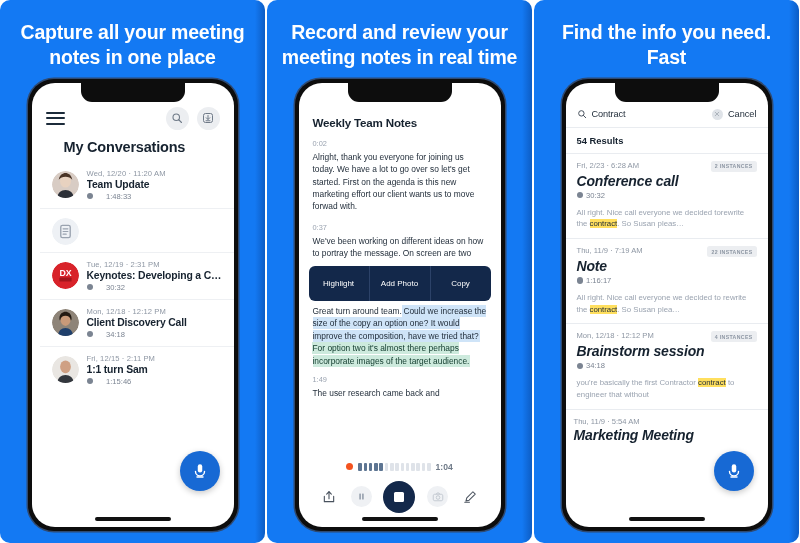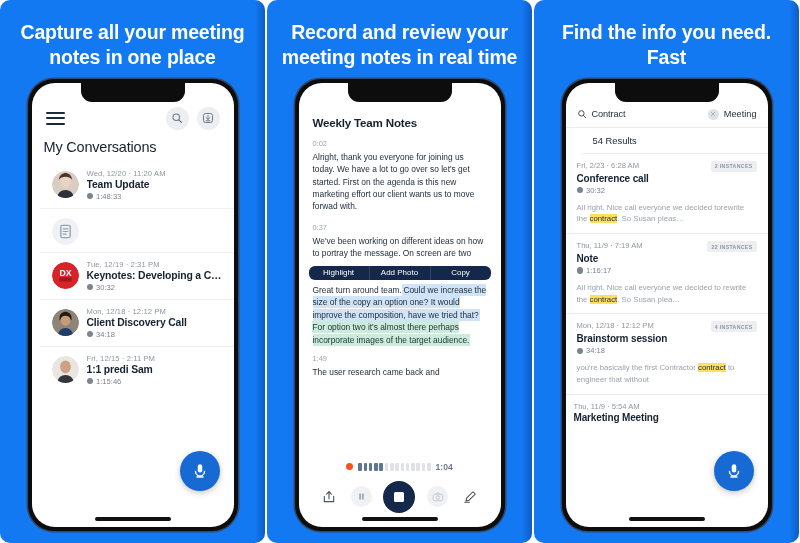--- a/index.html
+++ b/index.html
@@ -58,54 +58,54 @@
   
   .p1-top { display:flex; align-items:center; justify-content:space-between; padding:24px 14px 0 14px; }
   .hamburger { width:19px; }
   .hamburger span { display:block; height:2px; background:#1c2b3a; margin-bottom:3.5px; border-radius:2px;}
   .hamburger span:last-child{margin-bottom:0;}
   .circ-btn{
     width:23px; height:23px; border-radius:50%; background:#eceef1;
     display:flex; align-items:center; justify-content:center; margin-left:8px;
   }
   .hdr-icons{display:flex;align-items:center;}
-  .p1-title{ font-size:14.5px; font-weight:400; color:#16222f; padding:9px 14px 7px 12px; letter-spacing:-0.2px;}
+  .p1-title{ font-size:14.5px; font-weight:700; color:#16222f; padding:9px 14px 7px 32px; letter-spacing:-0.2px;}
   .conv-list{ padding:0 0 0 8px; }
   .conv{
     display:flex; align-items:flex-start; gap:8px;
     padding:7px 12px 7px 12px;
     border-bottom:1px solid #eef0f3;
   }
   .conv:last-child{border-bottom:none;}
   .av{ width:27px; height:27px; border-radius:50%; flex:0 0 27px; overflow:hidden; margin-top:2px;}
   .conv-body{ flex:1; min-width:0; }
   .conv-date{ font-size:7.6px; color:#8d96a3; letter-spacing:.1px; }
   .conv-title{
     font-size:10.4px; font-weight:700; color:#16222f; margin-top:1px;
     white-space:nowrap; overflow:hidden; text-overflow:ellipsis; letter-spacing:-0.15px;
   }
-  .conv-dur{ font-size:7.6px; color:#7b8492; margin-top:2px; display:flex; align-items:center; gap:3px;}
+  .conv-dur{ font-size:7.6px; color:#7b8492; margin-top:2px; display:flex; align-items:center; gap:13px;}
   .clock{ width:6.5px; height:6.5px; border-radius:50%; background:#7b8492; display:inline-block;}
   .fab{
     position:absolute; right:14px; bottom:36px;
     width:40px; height:40px; border-radius:50%;
     background:#1769d4;
     display:flex; align-items:center; justify-content:center;
     box-shadow:0 2px 6px rgba(0,0,0,.22);
     z-index:15;
   }
 
   
   .p2-title{ font-size:11.6px; font-weight:700; color:#16222f; padding:33px 14px 0 14px; letter-spacing:-0.2px;}
   .seg{ padding:0 14px; margin-top:10px;}
   .ts{ font-size:7.4px; color:#9aa3b0; margin-bottom:3px;}
   .para{ font-size:8.4px; line-height:1.48; color:#1d2936; }
   .toolbar{
     margin:6px 10px 0 10px; background:#13284a; border-radius:6px;
-    display:flex; align-items:stretch; height:14px; overflow:hidden;
+    display:flex; align-items:stretch; height:35px; overflow:hidden;
   }
   .toolbar div{
     flex:1; color:#fff; font-size:8px; display:flex; align-items:center; justify-content:center;
     border-right:1px solid #2c4268;
   }
   .toolbar div:last-child{border-right:none;}
   .hl-blue{ background:#cfe4f8; box-shadow:0 0 0 1px #cfe4f8; }
   .hl-green{ background:#cdeadd; color:#103a2c; box-shadow:0 0 0 1px #cdeadd;}
   .caret{ display:inline-block; width:1.5px; height:8px; background:#16539e; vertical-align:-1px;}
   .p2-ctrl{ position:absolute; left:0; right:0; bottom:14px; }
@@ -122,29 +122,29 @@
   .plainicon{ width:21px; height:21px; display:flex;align-items:center;justify-content:center;}
 
   
   .searchbar{
     display:flex; align-items:center; gap:5px;
     padding:26px 11px 7px 11px; border-bottom:1px solid #e9ecf0;
   }
   .sq-val{ font-size:9.2px; color:#1d2936; flex:1; letter-spacing:-0.1px;}
   .clearx{ width:11px;height:11px;border-radius:50%;background:#dfe3e8;display:flex;align-items:center;justify-content:center;}
   .cancel{ font-size:9.2px; color:#1d2936; }
-  .resline{ font-size:9.4px; font-weight:400; color:#16222f; padding:7px 11px 7px 11px; border-bottom:1px solid #e9ecf0;margin-left:16px;}
+  .resline{ font-size:9.4px; font-weight:700; color:#16222f; padding:7px 11px 7px 11px; border-bottom:1px solid #e9ecf0;}
   .res{ padding:7px 11px 8px 11px; border-bottom:1px solid #e9ecf0; position:relative;}
   .res-top{ display:flex; align-items:flex-start; justify-content:space-between; gap:8px;}
   .res-date{ font-size:7.6px; color:#8d96a3;}
   .badge{
     background:#eceef1; color:#8d96a3; font-size:5.2px; font-weight:700;
     letter-spacing:.35px; padding:2.5px 4px; border-radius:2.5px; white-space:nowrap;
   }
-  .res-title{ font-size:10px; font-weight:700; color:#16222f; margin-top:1px; letter-spacing:-0.15px;}
+  .res-title{ font-size:14px; font-weight:700; color:#16222f; margin-top:1px; letter-spacing:-0.15px;font-style:italic;}
   .res-dur{ font-size:7.6px; color:#7b8492; margin-top:2px; display:flex; align-items:center; gap:3px;}
   .res-snip{ font-size:7.8px; line-height:1.5; color:#9aa3b0; margin-top:7px;}
   .mark{ background:#ffdf5e; color:#1d2936; }
 </style>
 </head>
 <body>
 
 <div class="screens">
 
   <div class="panel">
@@ -252,21 +252,21 @@
           <div class="conv">
             <div class="av">
               <svg width="27" height="27" viewBox="0 0 40 40">
                 <circle cx="20" cy="20" r="20" fill="#e9e6e2"></circle>
                 <ellipse cx="20" cy="16" rx="8" ry="9.5" fill="#cfa083"></ellipse>
                 <path d="M8 40c0-8 5.5-12 12-12s12 4 12 12z" fill="#33373d"></path>
               </svg>
             </div>
             <div class="conv-body">
               <div class="conv-date">Fri, 12/15 · 2:11 PM</div>
-              <div class="conv-title">1:1 predi Sam</div>
+              <div class="conv-title">1:1 turn Sam</div>
               <div class="conv-dur">
                 <span class="clock"></span>
                 <span>1:15:46</span>
               </div>
             </div>
           </div>
 
         </div>
 
         <div class="fab">
@@ -388,21 +388,21 @@
             <circle cx="10.5" cy="10.5" r="6.5"></circle>
               <line x1="15.5" y1="15.5" x2="21" y2="21" stroke-linecap="round"></line>
           </svg>
           <span class="sq-val">Contract</span>
           <span class="clearx">
             <svg width="6" height="6" viewBox="0 0 24 24" stroke="#aeb5bd" stroke-width="4" stroke-linecap="round">
               <line x1="5" y1="5" x2="19" y2="19"></line>
                 <line x1="19" y1="5" x2="5" y2="19"></line>
             </svg>
           </span>
-          <span class="cancel">Meeting</span>
+          <span class="cancel">Cancel</span>
         </div>
 
         <div class="resline">54 Results</div>
 
         <div class="res">
           <div class="res-top">
             <span class="res-date">Fri, 2/23 · 6:28 AM</span>
             <span class="badge">2 INSTANCES</span>
           </div>
           <div class="res-title">Conference call</div>

